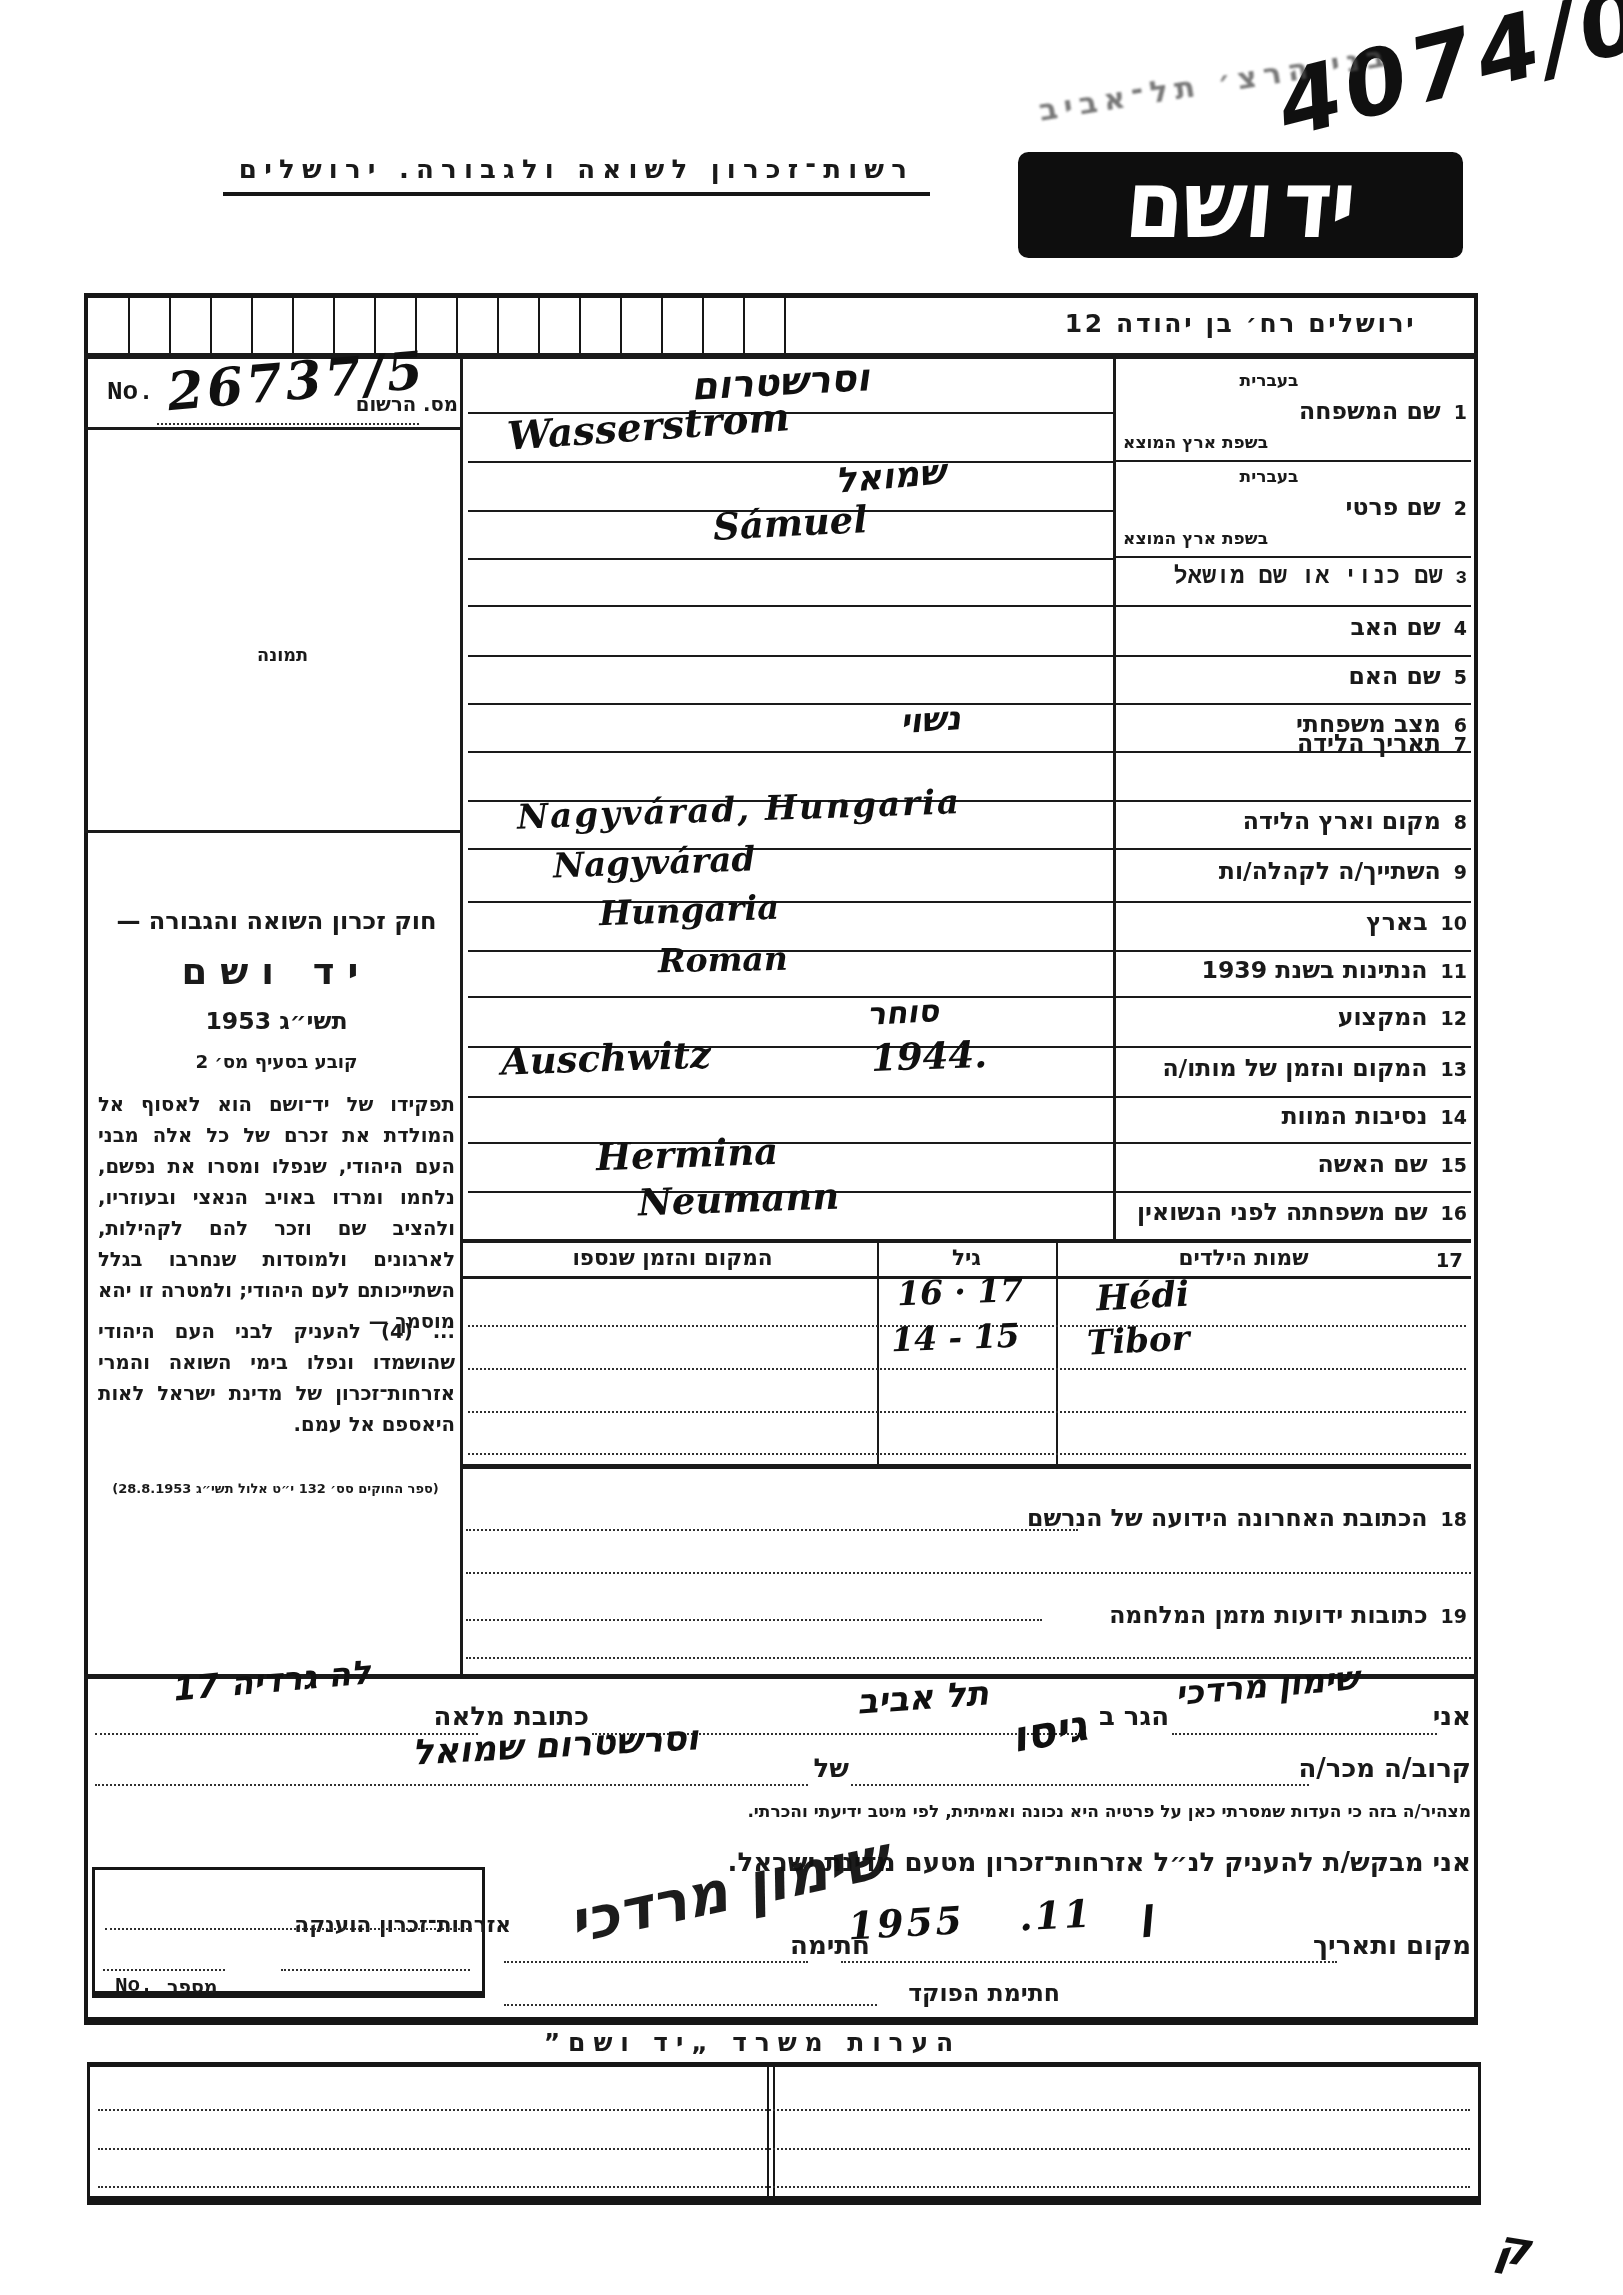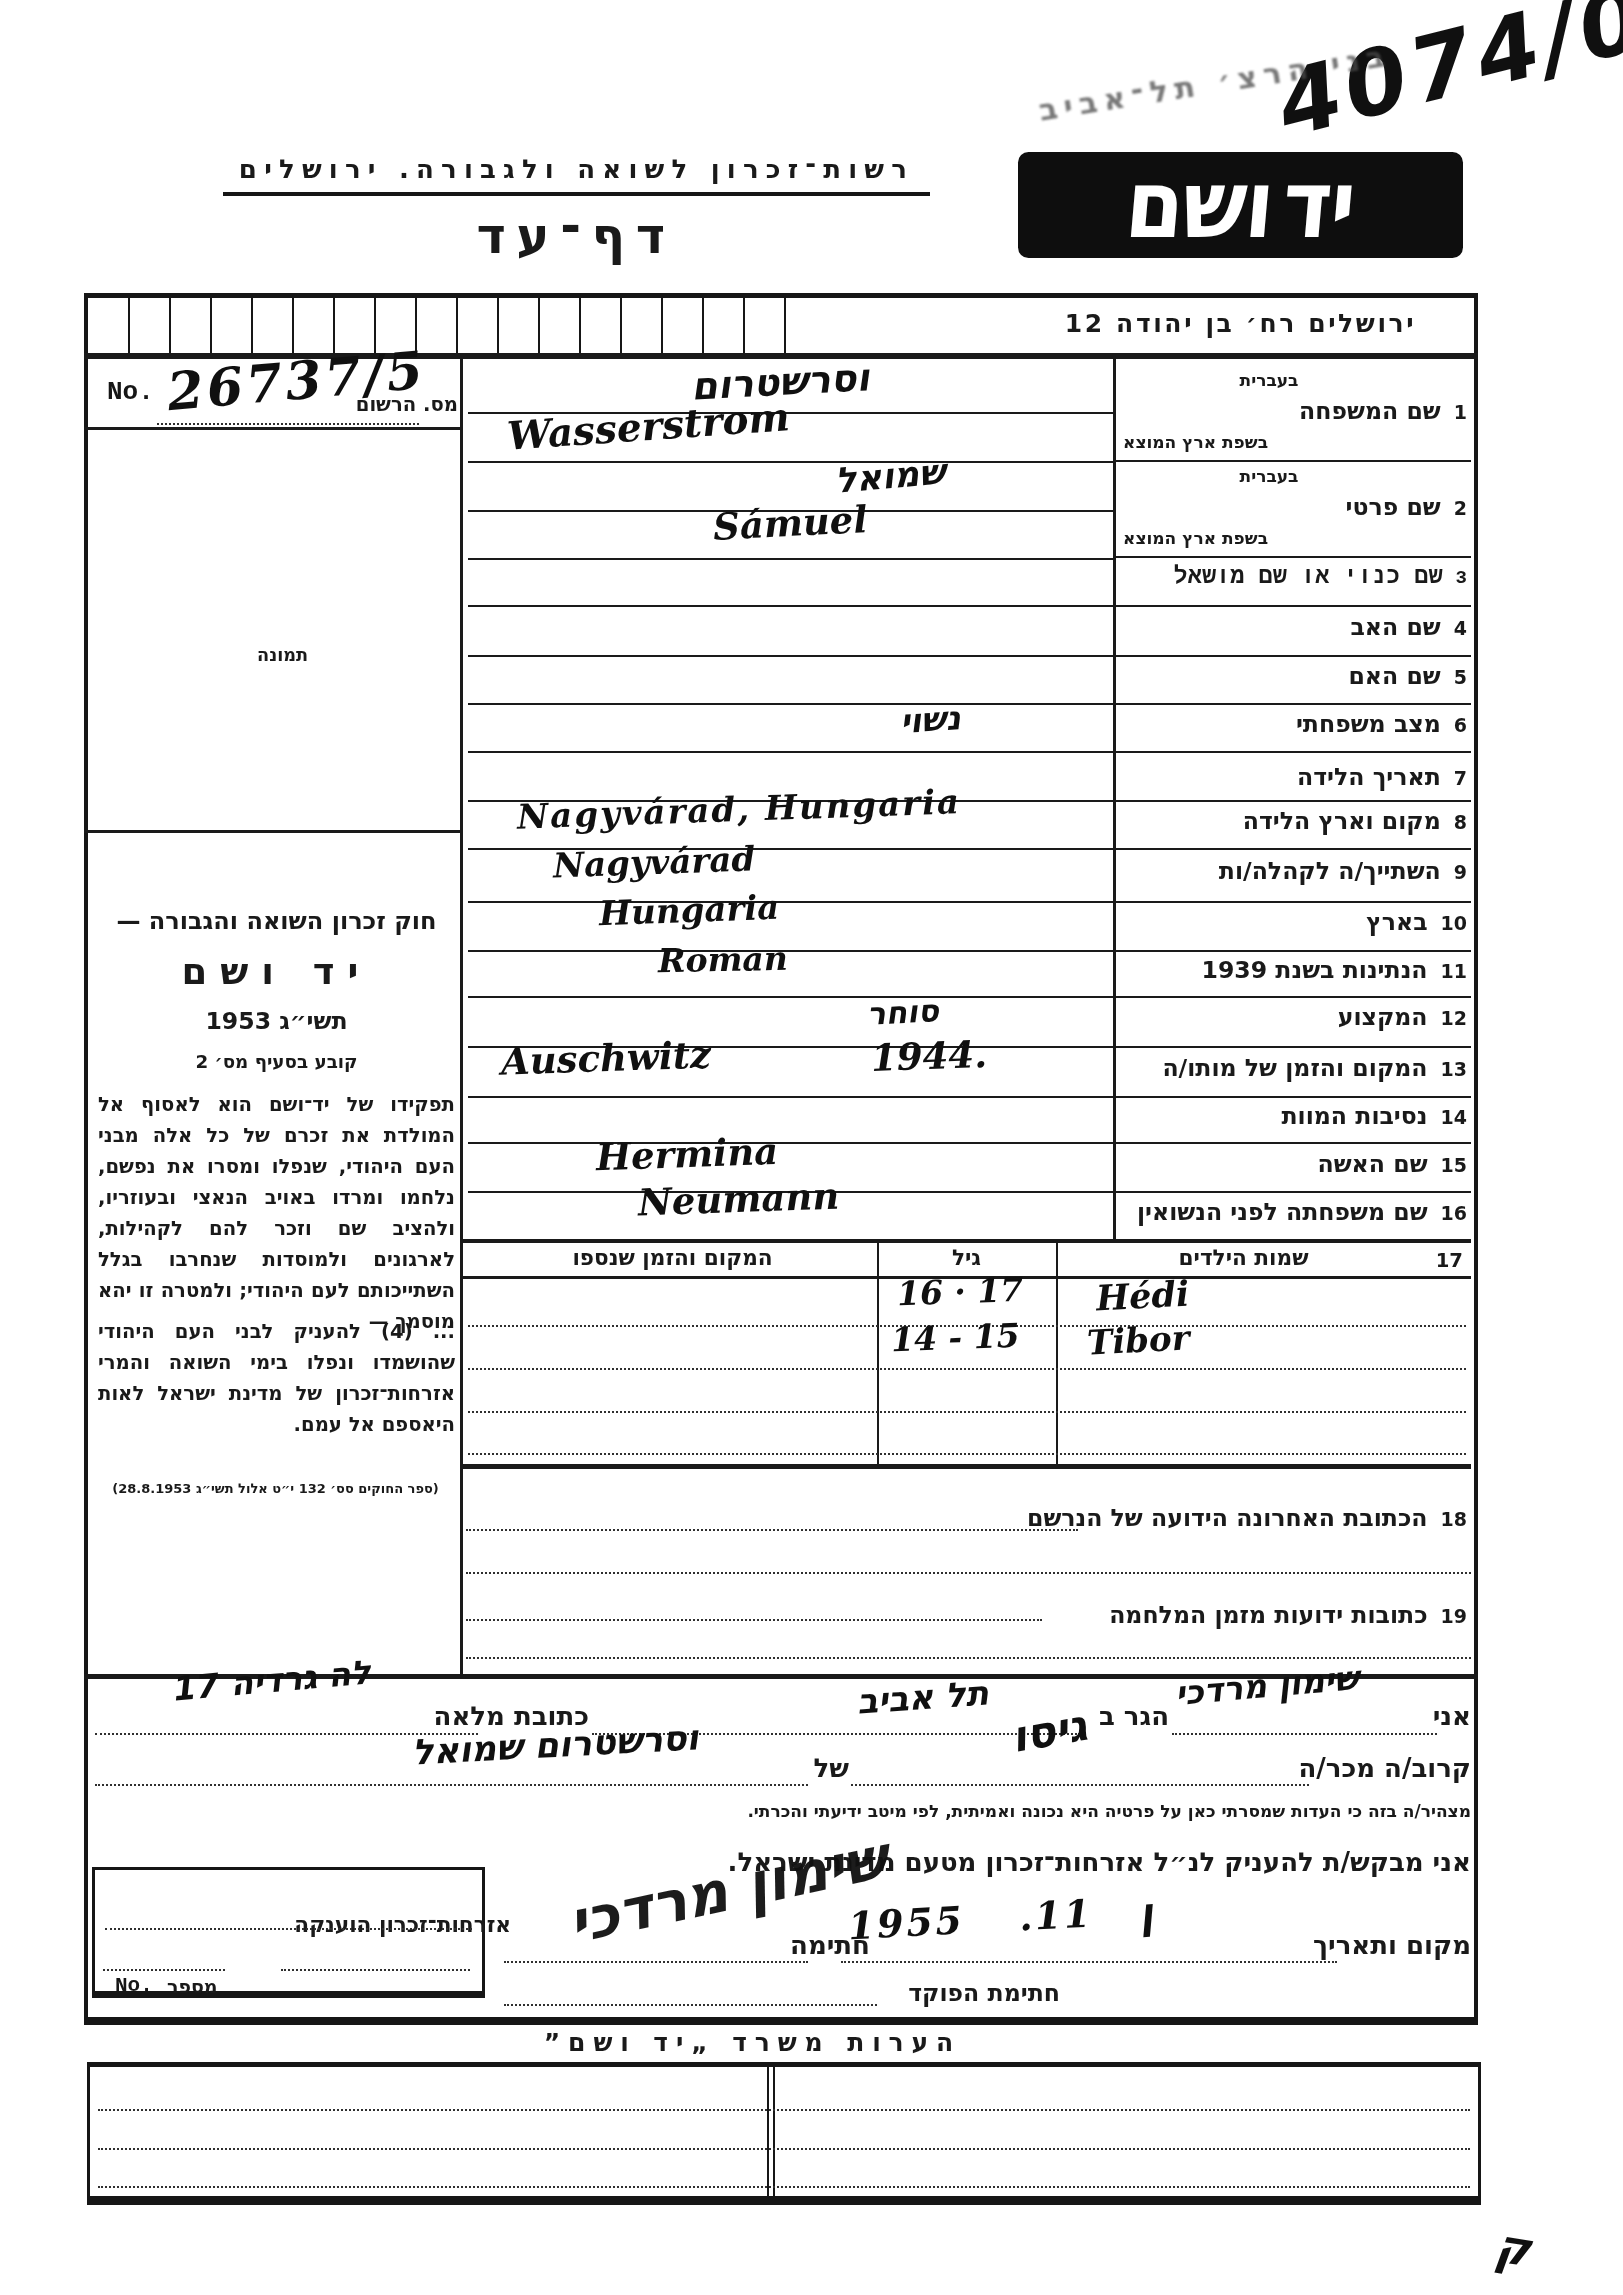--- a/index.html
+++ b/index.html
@@ -30,21 +30,20 @@
 </style>
 </head>
 <body>
 
 <div class="page">
 
   <div class="hwh" style="left:1273px;top:0px;font-size:90px;letter-spacing:5.2px;transform:rotate(-14deg);">4074/05</div>
   <div class="stamp" style="left:1037px;top:65px;font-size:30px;transform:rotate(-9deg);">בני הרצ׳ תל־אביב</div>
 
   <div class="lbl ctr" style="left:223px;top:154px;width:707px;font-size:26px;letter-spacing:7.2px;border-bottom:4.6px solid #161616;padding-bottom:7.9px;">רשות־זכרון לשואה ולגבורה. ירושלים</div>
-  <div class="lbl ctr" style="left:419px;top:207px;width:314px;font-size:50px;letter-spacing:10.5px;">דף־עד</div>
   <div class="logo" style="left:1018px;top:152px;width:445px;height:106px;">
        <span>יד ושם</span>
     </div>
   <div class="lbl ctr" style="left:1018px;top:284px;width:445px;font-size:25px;letter-spacing:2.6px;margin-top:25px;">ירושלים רח׳ בן יהודה 12</div>
 
   <div class="abs" style="left:84px;top:293px;width:1394px;height:1732px;box-sizing:border-box;
               border:4.6px solid #161616;border-top-width:5.9px;border-bottom-width:8.5px;"></div>
 
   <div class="abs" style="left:89px;top:296px;width:734px;height:58px;
               background:repeating-linear-gradient(90deg,transparent 0 39px,#161616 39px 41px);"></div>
@@ -73,21 +72,21 @@
   <div class="slbl ctr" style="left:1115px;top:370px;width:308px;">בעברית</div>
   <div class="lbl" style="right:156px;top:397px;"><span class="fnum">1</span><span>שם המשפחה</span></div>
   <div class="slbl" style="left:1123px;top:432px;width:314px;text-align:left;">בשפת ארץ המוצא</div>
   <div class="slbl ctr" style="left:1115px;top:466px;width:308px;">בעברית</div>
   <div class="lbl" style="right:156px;top:493px;"><span class="fnum">2</span><span>שם פרטי</span></div>
   <div class="slbl" style="left:1123px;top:528px;width:314px;text-align:left;">בשפת ארץ המוצא</div>
   <div class="lbl" style="right:156px;top:563px;font-family:Liberation Mono, monospace;"><span class="fnum">3</span><span>שם כנוי או שם מושאל</span></div>
   <div class="lbl" style="right:156px;top:613px;"><span class="fnum">4</span><span>שם האב</span></div>
   <div class="lbl" style="right:156px;top:662px;"><span class="fnum">5</span><span>שם האם</span></div>
   <div class="lbl" style="right:156px;top:710px;"><span class="fnum">6</span><span>מצב משפחתי</span></div>
-  <div class="lbl" style="right:156px;top:763px;"><span class="fnum">7</span><span>תאריך הלידה</span></div>
+  <div class="lbl" style="right:156px;top:729px;"><span class="fnum">7</span><span>תאריך הלידה</span></div>
   <div class="lbl" style="right:156px;top:807px;"><span class="fnum">8</span><span>מקום וארץ הלידה</span></div>
   <div class="lbl" style="right:156px;top:857px;"><span class="fnum">9</span><span>השתייך/ה לקהלה/ות</span></div>
   <div class="lbl" style="right:156px;top:908px;"><span class="fnum">10</span><span>בארץ</span></div>
   <div class="lbl" style="right:156px;top:956px;"><span class="fnum">11</span><span>הנתינות בשנת 1939</span></div>
   <div class="lbl" style="right:156px;top:1003px;"><span class="fnum">12</span><span>המקצוע</span></div>
   <div class="lbl" style="right:156px;top:1054px;"><span class="fnum">13</span><span>המקום והזמן של מותו/ה</span></div>
   <div class="lbl" style="right:156px;top:1102px;"><span class="fnum">14</span><span>נסיבות המוות</span></div>
   <div class="lbl" style="right:156px;top:1150px;"><span class="fnum">15</span><span>שם האשה</span></div>
   <div class="lbl" style="right:156px;top:1198px;"><span class="fnum">16</span><span>שם משפחתה לפני הנשואין</span></div>
 

